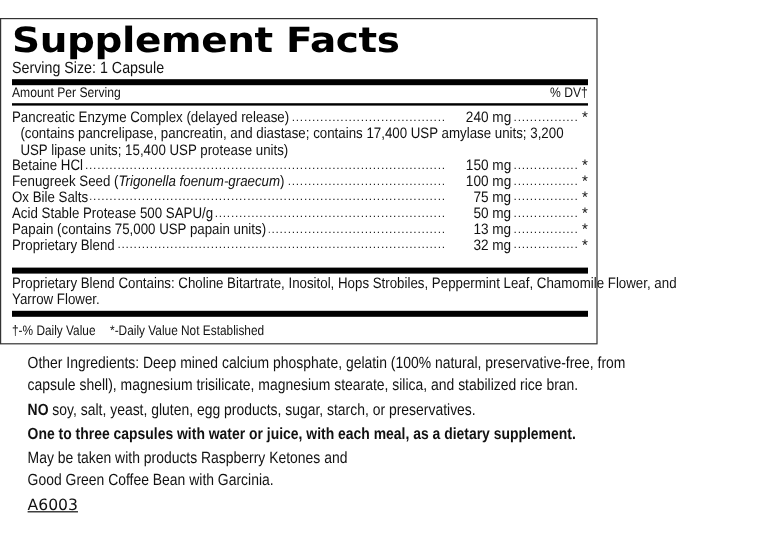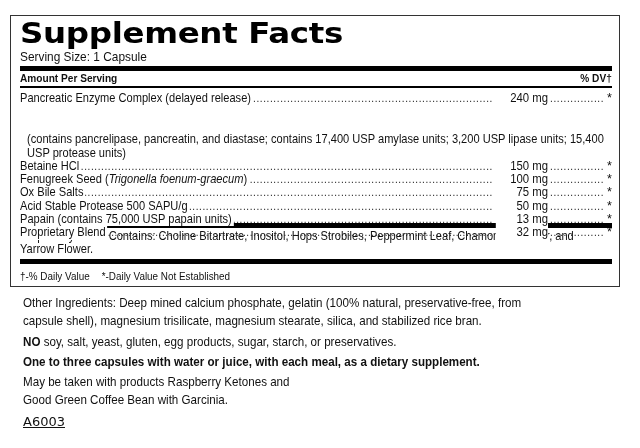--- a/index.html
+++ b/index.html
@@ -1,37 +1,37 @@
 <!DOCTYPE html>
 <html><head>
 <meta charset="utf-8">
 <style>
   html, body { margin:0; padding:0; background:#ffffff; }
   body { width:640px; height:448px; position:relative; overflow:hidden;
          font-family:"Liberation Sans", sans-serif; color:#111; }
-  .panel { position:absolute; left:10px; top:15px; width:610px; height:272px;
+  .panel { position:absolute; left:0; top:15px; width:498px; height:272px;
            border:1.5px solid #333; box-sizing:border-box; }
   .title { position:absolute; left:9px; top:0px; font-family:"DejaVu Sans", sans-serif;
            font-weight:bold; font-size:29px; letter-spacing:-0.3px; color:#000; line-height:34px;
            transform:scaleX(1.12); transform-origin:left; }
   .serving { position:absolute; left:9px; top:34px; font-size:13.5px; line-height:14px;
              transform:scaleX(0.88); transform-origin:left; }
   .bar-thick { position:absolute; left:9px; right:7px; height:5px; background:#000; }
   .bar-thin { position:absolute; left:9px; right:7px; height:1.5px; background:#000; }
-  .amount-row { position:absolute; left:9px; right:7px; top:55px; height:14px; font-size:11.5px; line-height:14px;font-weight:bold; }
+  .amount-row { position:absolute; left:9px; right:7px; top:55px; height:14px; font-size:11.5px; line-height:14px; }
   .amount-row .l { position:absolute; left:0; transform:scaleX(0.88); transform-origin:left; }
   .amount-row .r { position:absolute; right:0; transform:scaleX(0.88); transform-origin:right; }
   .rows { position:absolute; left:9px; right:7px; top:76px; }
   .row { position:relative; height:13.3px; font-size:12.6px; line-height:13.3px; white-space:nowrap; overflow:hidden; }
   .row .name { position:absolute; left:0; transform:scaleX(0.88); transform-origin:left; background:#fff; padding-right:2px; z-index:2;}
   .row .dots1 { position:absolute; left:0; right:120px; overflow:hidden; letter-spacing:0.6px; font-size:10px; z-index:1; color:#222; }
   .row .amt { position:absolute; right:64px; width:56px; text-align:right; background:#fff; z-index:2; padding-left:2px; transform:scaleX(0.9); transform-origin:right;}
   .row .dots2 { position:absolute; right:8px; width:54px; overflow:hidden; letter-spacing:0.6px; font-size:10px; color:#222; }
   .row .dv { position:absolute; right:0; width:8px; text-align:right; }
-  .row.sub { padding-left:7px; height:auto; white-space:normal; line-height:13.3px;margin-top:28px; }
+  .row.sub { padding-left:7px; height:auto; white-space:normal; line-height:13.3px; }
   .row.sub .subtext { display:block; transform:scaleX(0.88); transform-origin:left; width:113%; }
   .blend { position:absolute; left:9px; top:214px; width:660px; font-size:12.6px; line-height:13.3px;
            transform:scaleX(0.88); transform-origin:left; }
   .legend { position:absolute; left:9px; top:254px; font-size:11.5px; line-height:13px;
             transform:scaleX(0.86); transform-origin:left; white-space:nowrap; }
   .legend span + span { margin-left:14px; }
   .below { position:absolute; left:23px; font-size:13.5px; line-height:18px;
            transform:scaleX(0.86); transform-origin:left; white-space:nowrap; }
   .below.bold { font-weight:bold; }
   .code { position:absolute; left:23px; top:414px; font-size:14px; line-height:16px; font-family:"DejaVu Sans", sans-serif; font-size:13px;text-decoration:underline; }

